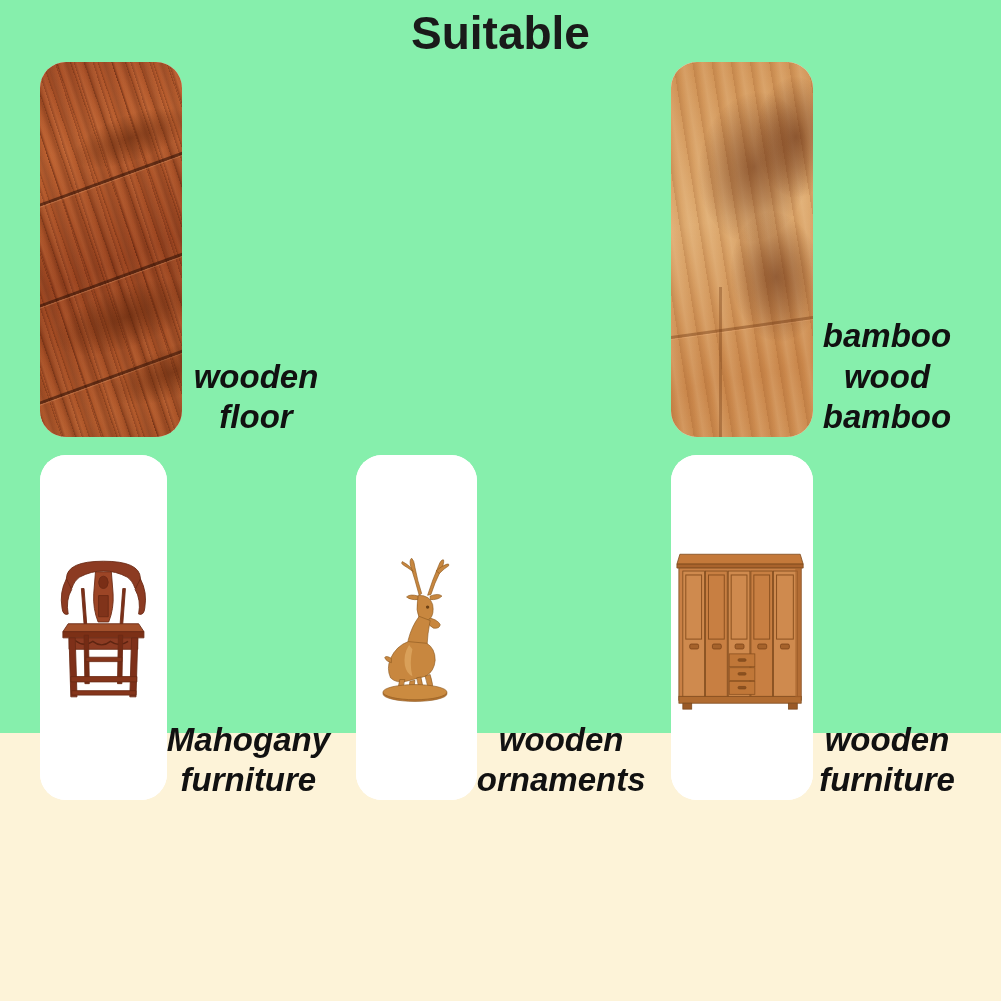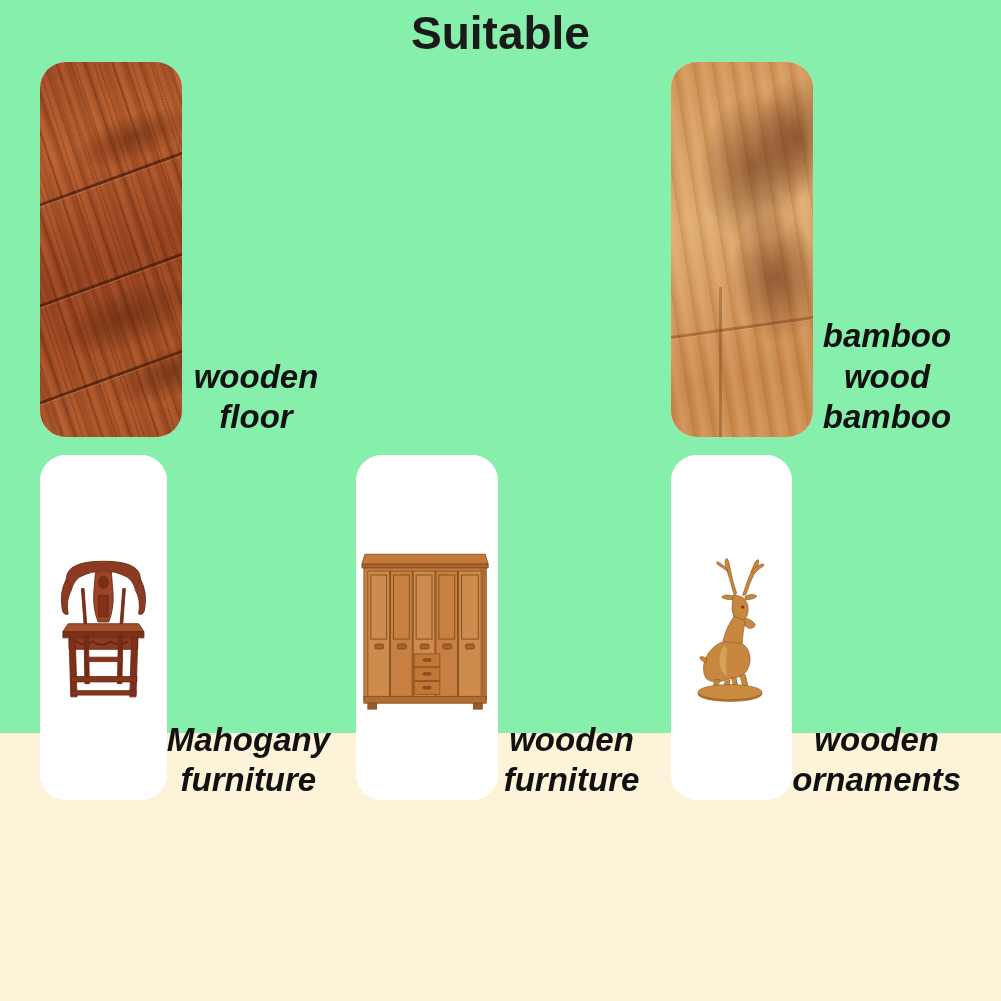--- a/index.html
+++ b/index.html
@@ -231,20 +231,59 @@
             </g>
           </svg>
         </div>
         <div class="caption">Mahogany furniture</div>
       </div>
 
       <div class="cell">
         <div class="thumb">
           <div class="white-bg"></div>
           <svg class="obj-svg" viewBox="0 0 288 345" preserveAspectRatio="xMidYMid meet">
+            <g fill="#c8873f" stroke="#8c5a20" stroke-width="1.5">
+
+              <path d="M150 96 Q140 58 130 28 Q126 12 132 8 Q138 12 140 30 Q146 62 156 92 Z"></path>
+              <path d="M170 96 Q182 58 196 26 Q202 10 208 12 Q210 20 200 40 Q186 68 178 94 Z"></path>
+              <path d="M136 40 Q122 30 112 24 Q106 20 110 16 Q118 20 128 28 Z"></path>
+              <path d="M190 38 Q204 26 216 22 Q222 20 220 26 Q210 32 198 44 Z"></path>
+
+              <path d="M148 98 Q128 92 120 100 Q130 108 148 106 Z"></path>
+              <path d="M176 98 Q196 90 204 98 Q194 108 176 106 Z"></path>
+
+              <path d="M148 96 Q176 96 182 118 Q186 140 176 152 Q162 162 150 150 Q142 130 146 110 Z"></path>
+              <path d="M176 150 Q196 156 200 166 Q198 176 184 174 Q172 168 170 158 Z"></path>
+              <circle cx="170" cy="124" r="4" fill="#6d4114" stroke="none"></circle>
+
+              <path d="M150 146 Q132 170 124 202 Q120 224 132 232 L168 222 Q170 186 176 156 Z"></path>
+
+              <path d="M124 206 Q96 216 82 246 Q72 270 82 292 Q96 306 120 300 L166 288 Q186 276 188 250 Q188 222 168 210 Z"></path>
+
+              <path d="M126 214 Q112 236 116 262 Q120 282 134 288 Q126 258 134 224 Z" fill="#d9a059" stroke="none"></path>
+
+              <path d="M84 246 Q72 238 68 244 Q72 254 84 256 Z"></path>
+
+              <path d="M104 296 Q98 318 100 336 L112 336 Q110 314 116 296 Z"></path>
+              <path d="M128 300 Q124 320 126 336 L138 336 Q136 316 140 298 Z"></path>
+              <path d="M164 288 Q172 310 170 330 L182 330 Q184 306 176 284 Z"></path>
+              <path d="M144 292 Q150 312 148 330 L158 330 Q160 308 154 290 Z"></path>
+
+              <ellipse cx="140" cy="330" rx="76" ry="18" fill="#b87531"></ellipse>
+              <ellipse cx="140" cy="326" rx="76" ry="18" fill="#cb8b40"></ellipse>
+            </g>
+          </svg>
+        </div>
+        <div class="caption">wooden ornaments</div>
+      </div>
+
+      <div class="cell">
+        <div class="thumb">
+          <div class="white-bg"></div>
+          <svg class="obj-svg" viewBox="0 0 288 345" preserveAspectRatio="xMidYMid meet">
             <g stroke="#7d4a1d" stroke-width="1.6">
 
               <path d="M18 24 L262 24 L268 44 L12 44 Z" fill="#c4793a"></path>
               <path d="M12 44 L268 44 L268 52 L12 52 Z" fill="#a9632c"></path>
 
               <rect x="16" y="52" width="248" height="268" fill="#c98045"></rect>
 
               <rect x="24" y="58" width="44" height="256" fill="#cf8a4e"></rect>
               <rect x="70" y="58" width="44" height="256" fill="#c87f42"></rect>
               <rect x="116" y="58" width="44" height="256" fill="#cf8a4e"></rect>
@@ -274,54 +313,15 @@
               <rect x="24" y="326" width="18" height="12" fill="#9a5a27"></rect>
               <rect x="238" y="326" width="18" height="12" fill="#9a5a27"></rect>
 
               <rect x="252" y="52" width="12" height="262" fill="#a8622b" opacity="0.65" stroke="none"></rect>
             </g>
           </svg>
         </div>
         <div class="caption">wooden furniture</div>
       </div>
 
-      <div class="cell">
-        <div class="thumb">
-          <div class="white-bg"></div>
-          <svg class="obj-svg" viewBox="0 0 288 345" preserveAspectRatio="xMidYMid meet">
-            <g fill="#c8873f" stroke="#8c5a20" stroke-width="1.5">
-
-              <path d="M150 96 Q140 58 130 28 Q126 12 132 8 Q138 12 140 30 Q146 62 156 92 Z"></path>
-              <path d="M170 96 Q182 58 196 26 Q202 10 208 12 Q210 20 200 40 Q186 68 178 94 Z"></path>
-              <path d="M136 40 Q122 30 112 24 Q106 20 110 16 Q118 20 128 28 Z"></path>
-              <path d="M190 38 Q204 26 216 22 Q222 20 220 26 Q210 32 198 44 Z"></path>
-
-              <path d="M148 98 Q128 92 120 100 Q130 108 148 106 Z"></path>
-              <path d="M176 98 Q196 90 204 98 Q194 108 176 106 Z"></path>
-
-              <path d="M148 96 Q176 96 182 118 Q186 140 176 152 Q162 162 150 150 Q142 130 146 110 Z"></path>
-              <path d="M176 150 Q196 156 200 166 Q198 176 184 174 Q172 168 170 158 Z"></path>
-              <circle cx="170" cy="124" r="4" fill="#6d4114" stroke="none"></circle>
-
-              <path d="M150 146 Q132 170 124 202 Q120 224 132 232 L168 222 Q170 186 176 156 Z"></path>
-
-              <path d="M124 206 Q96 216 82 246 Q72 270 82 292 Q96 306 120 300 L166 288 Q186 276 188 250 Q188 222 168 210 Z"></path>
-
-              <path d="M126 214 Q112 236 116 262 Q120 282 134 288 Q126 258 134 224 Z" fill="#d9a059" stroke="none"></path>
-
-              <path d="M84 246 Q72 238 68 244 Q72 254 84 256 Z"></path>
-
-              <path d="M104 296 Q98 318 100 336 L112 336 Q110 314 116 296 Z"></path>
-              <path d="M128 300 Q124 320 126 336 L138 336 Q136 316 140 298 Z"></path>
-              <path d="M164 288 Q172 310 170 330 L182 330 Q184 306 176 284 Z"></path>
-              <path d="M144 292 Q150 312 148 330 L158 330 Q160 308 154 290 Z"></path>
-
-              <ellipse cx="140" cy="330" rx="76" ry="18" fill="#b87531"></ellipse>
-              <ellipse cx="140" cy="326" rx="76" ry="18" fill="#cb8b40"></ellipse>
-            </g>
-          </svg>
-        </div>
-        <div class="caption">wooden ornaments</div>
-      </div>
-
     </div>
   </div>
 </div>
 
 </body></html>

